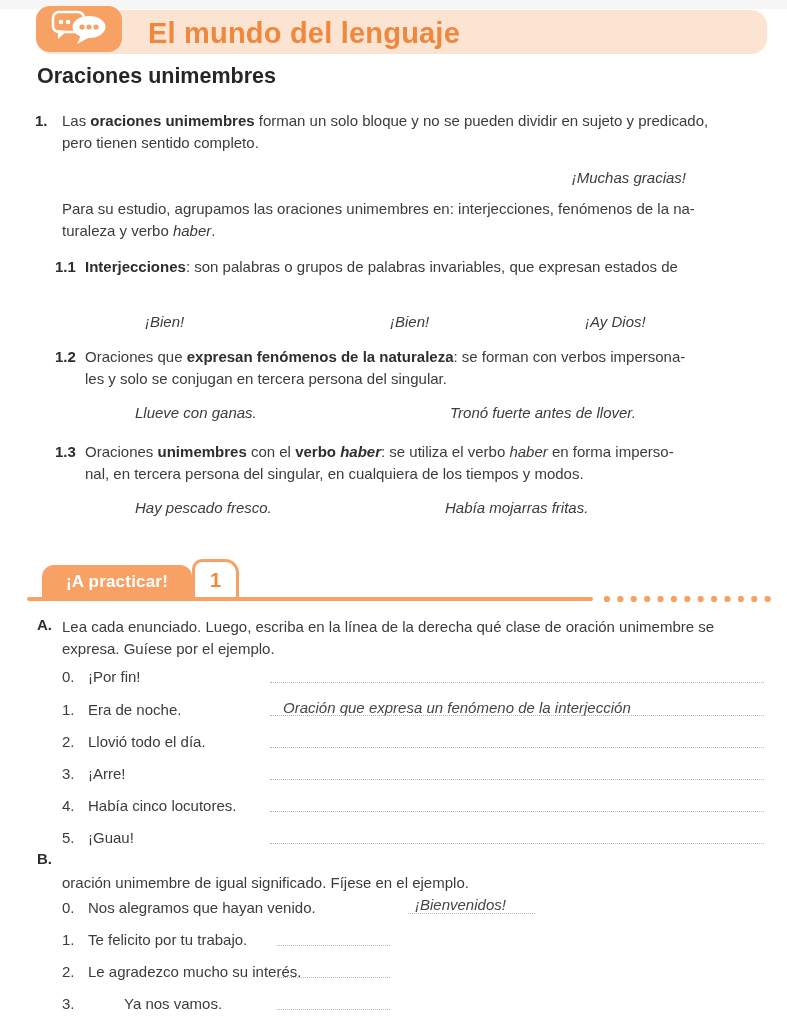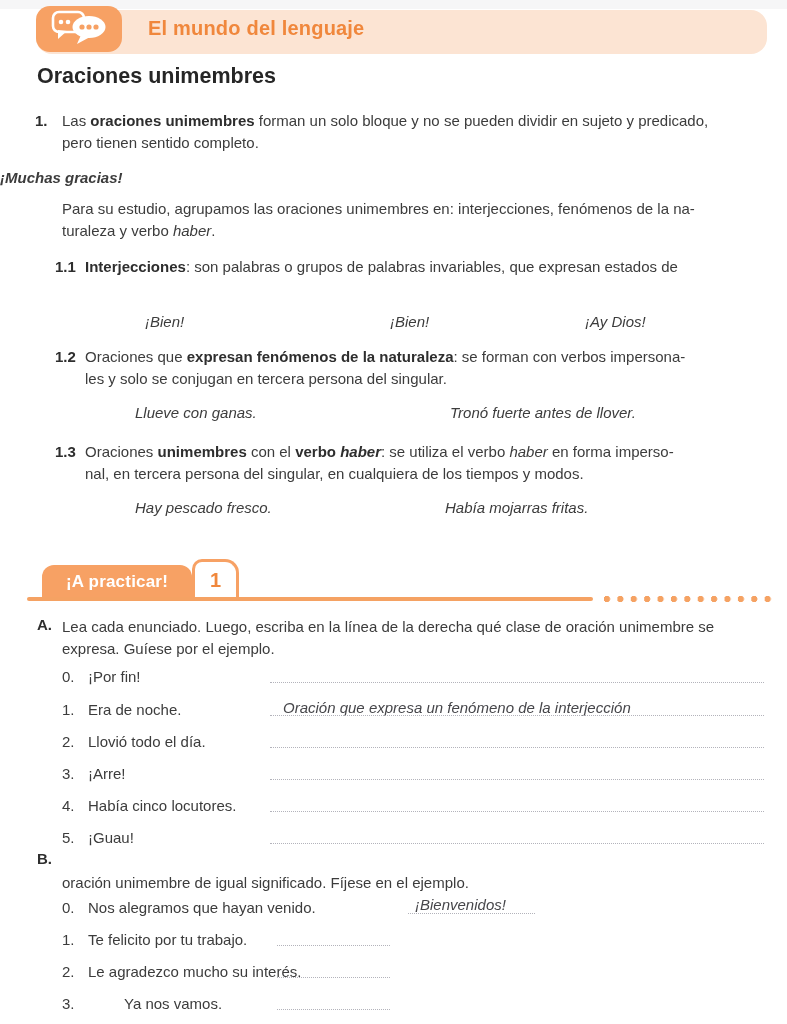--- a/index.html
+++ b/index.html
@@ -7,21 +7,21 @@
     width:787px;height:1024px;position:relative;background:#ffffff;
     font-family:"Liberation Sans","DejaVu Sans",sans-serif;
     color:#3c3c3c;overflow:hidden;
   }
   .abs{position:absolute;}
   .top-strip{top:0;left:0;width:787px;height:9px;background:#f6f6f7;}
   
   .banner{left:36px;top:10px;width:731px;height:44px;background:#fce4d3;border-radius:16px;}
   .badge{left:36px;top:6px;width:86px;height:46px;background:#f7a164;border-radius:14px;
          display:flex;align-items:center;justify-content:center;}
-  .banner-title{left:148px;top:17px;font-size:20px;font-weight:700;color:#f0873c;letter-spacing:.2px;}
+  .banner-title{left:148px;top:17px;font-size:29px;font-weight:700;color:#f0873c;letter-spacing:.2px;}
   
   .page-heading{left:37px;top:64px;font-size:21.5px;font-weight:700;color:#262626;}
   
   .body-text{font-size:15px;line-height:22px;color:#3c3c3c;}
   .bold{font-weight:700;color:#2e2e2e;}
   .bi{font-weight:700;font-style:italic;color:#2e2e2e;}
   .it{font-style:italic;}
   .numcol{font-weight:700;color:#2e2e2e;}
   .example{font-style:italic;font-size:15px;line-height:20px;color:#3c3c3c;}
   
@@ -69,21 +69,21 @@
 <div class="abs banner-title">El mundo del lenguaje</div>
 
 <div class="abs page-heading">Oraciones unimembres</div>
 
 <div class="abs numcol body-text" style="left:35px;top:110px;">1.</div>
 <div class="abs body-text" style="left:62px;top:110px;width:695px;">
   <span>Las </span><span class="bold">oraciones unimembres</span><span> forman un solo bloque y no se pueden dividir en sujeto y predicado,</span><br>
   <span>pero tienen sentido completo.</span>
 </div>
 
-<div class="abs example" style="left:0;top:168px;width:686px;text-align:left;font-weight:bold;">¡Muchas gracias!</div>
+<div class="abs example" style="left:0;top:168px;width:686px;text-align:right;">¡Muchas gracias!</div>
 
 <div class="abs body-text" style="left:62px;top:198px;width:695px;">
   <span>Para su estudio, agrupamos las oraciones unimembres en: interjecciones, fenómenos de la na-</span><br>
   <span>turaleza y verbo </span><span class="it">haber</span><span>.</span>
 </div>
 
 <div class="abs numcol body-text" style="left:55px;top:256px;">1.1</div>
 <div class="abs body-text" style="left:85px;top:256px;width:672px;">
   <span class="bold">Interjecciones</span><span>: son palabras o grupos de palabras invariables, que expresan estados de</span><br>
 </div>

